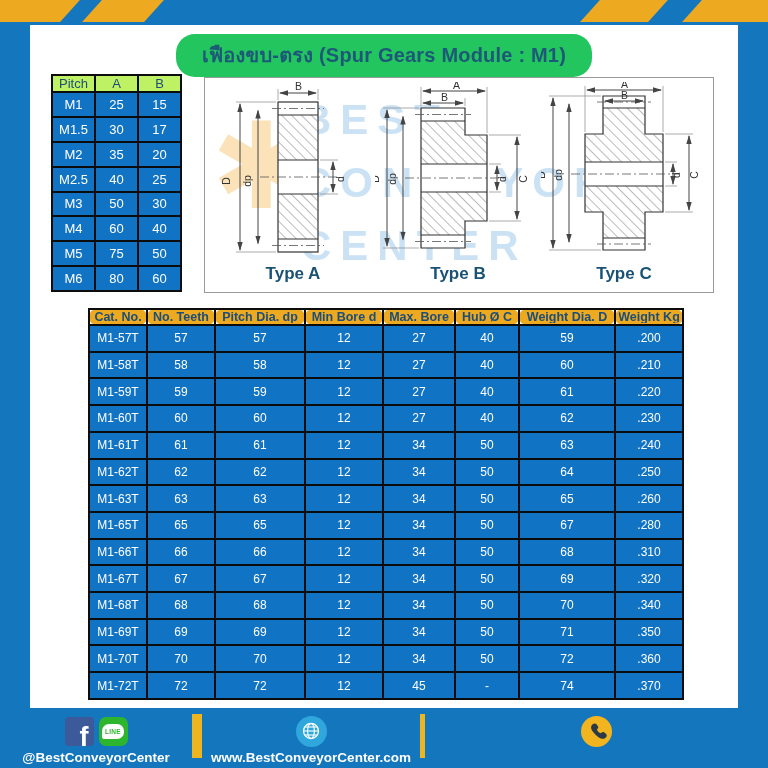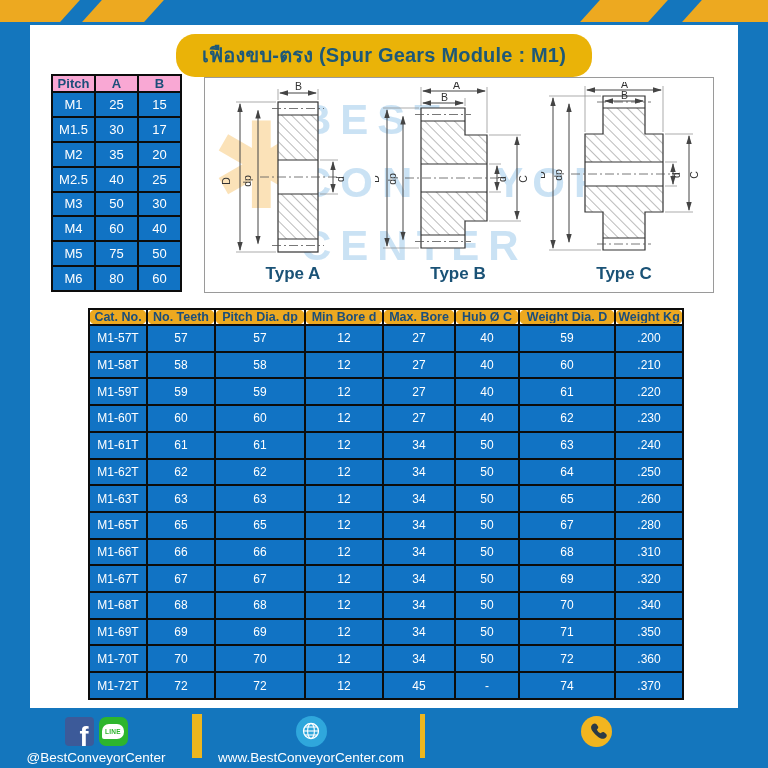--- a/index.html
+++ b/index.html
@@ -15,33 +15,33 @@
   .s1{left:-18px;width:88px;} .s2{left:92px;width:62px;}
   .s3{left:590px;width:68px;} .s4{left:692px;width:110px;}
 
   
   .sheet{
     position:absolute;left:30px;top:25px;width:708px;height:683px;
     background:#ffffff;
   }
   .title-bar{
     margin:9px auto 0;width:fit-content;padding:5px 26px 6px;
-    background:#eab308;color:#1D5878;font-size:20px;font-weight:bold;
+    background:#22c55e;color:#1D5878;font-size:20px;font-weight:bold;
     letter-spacing:.2px;white-space:nowrap;border-radius:19px;
   }
 
   
   .pitch-wrap{position:absolute;left:21px;top:49px;}
   table{border-collapse:collapse;}
   .pitch-table{width:131px;height:218px;table-layout:fixed;}
   .pitch-table th,.pitch-table td{
     border:2px solid #0c0c0c;text-align:center;vertical-align:middle;
     font-size:13px;padding:0;
   }
-  .pitch-table th{background:#f9a8d4;color:#1C4E79;font-weight:bold;font-size:13px;}
+  .pitch-table th{background:#bef264;color:#1C4E79;font-weight:normal;font-size:13px;}
   .pitch-table td{background:#1173C4;color:#ffffff;}
 
   
   .panel{
     position:absolute;left:174px;top:52px;width:508px;height:214px;
     border:1px solid #9a9a9a;background:#fff;overflow:hidden;
   }
   .watermark{position:absolute;inset:0;pointer-events:none;}
   .wm-star{position:absolute;left:6px;top:28px;font-size:120px;color:rgba(244,166,35,.32);line-height:1;}
   .wm-text{
@@ -68,21 +68,21 @@
   .spec-table th{background:#EDA920;color:#1C4E79;font-weight:bold;font-size:12.5px;border-radius:8px;}
   .spec-table td{background:#1173C4;color:#ffffff;}
 
   
   .footer{
     position:absolute;left:0;bottom:0;width:768px;height:60px;
     display:flex;align-items:stretch;color:#fff;
   }
   .f-item{display:flex;flex-direction:column;align-items:center;justify-content:flex-start;padding-top:7px;}
   .f-item .icons{display:flex;gap:5px;align-items:center;height:32px;}
-  .f-label{font-size:13.5px;font-weight:normal;margin-top:3px;white-space:nowrap;}
+  .f-label{font-size:13.5px;font-weight:bold;margin-top:3px;white-space:nowrap;}
   .f-div{width:5px;height:44px;background:#EDB61E;margin-top:6px;}
   .w1{width:192px;} .w2{width:132px;} .w3{width:218px;} .w4{flex:1;}
   .fb-icon{width:29px;height:29px;background:#3C5A99;border-radius:4px;position:relative;overflow:hidden;}
   .fb-icon span{position:absolute;right:5px;bottom:-7px;font-size:27px;font-weight:bold;color:#fff;}
   .line-icon{width:29px;height:29px;background:#2DB52D;border-radius:7px;display:flex;align-items:center;justify-content:center;}
   .line-bubble{width:22px;height:15px;background:#fff;border-radius:7px 7px 7px 2px;display:flex;align-items:center;justify-content:center;font-size:6.5px;font-weight:bold;color:#2DB52D;letter-spacing:.3px;}
   .round-icon{width:31px;height:31px;border-radius:50%;display:flex;align-items:center;justify-content:center;}
   .mail-bg{background:#C1352B;}
   .globe-bg{background:#2FA7DC;}
   .phone-bg{background:#F2B51F;}

